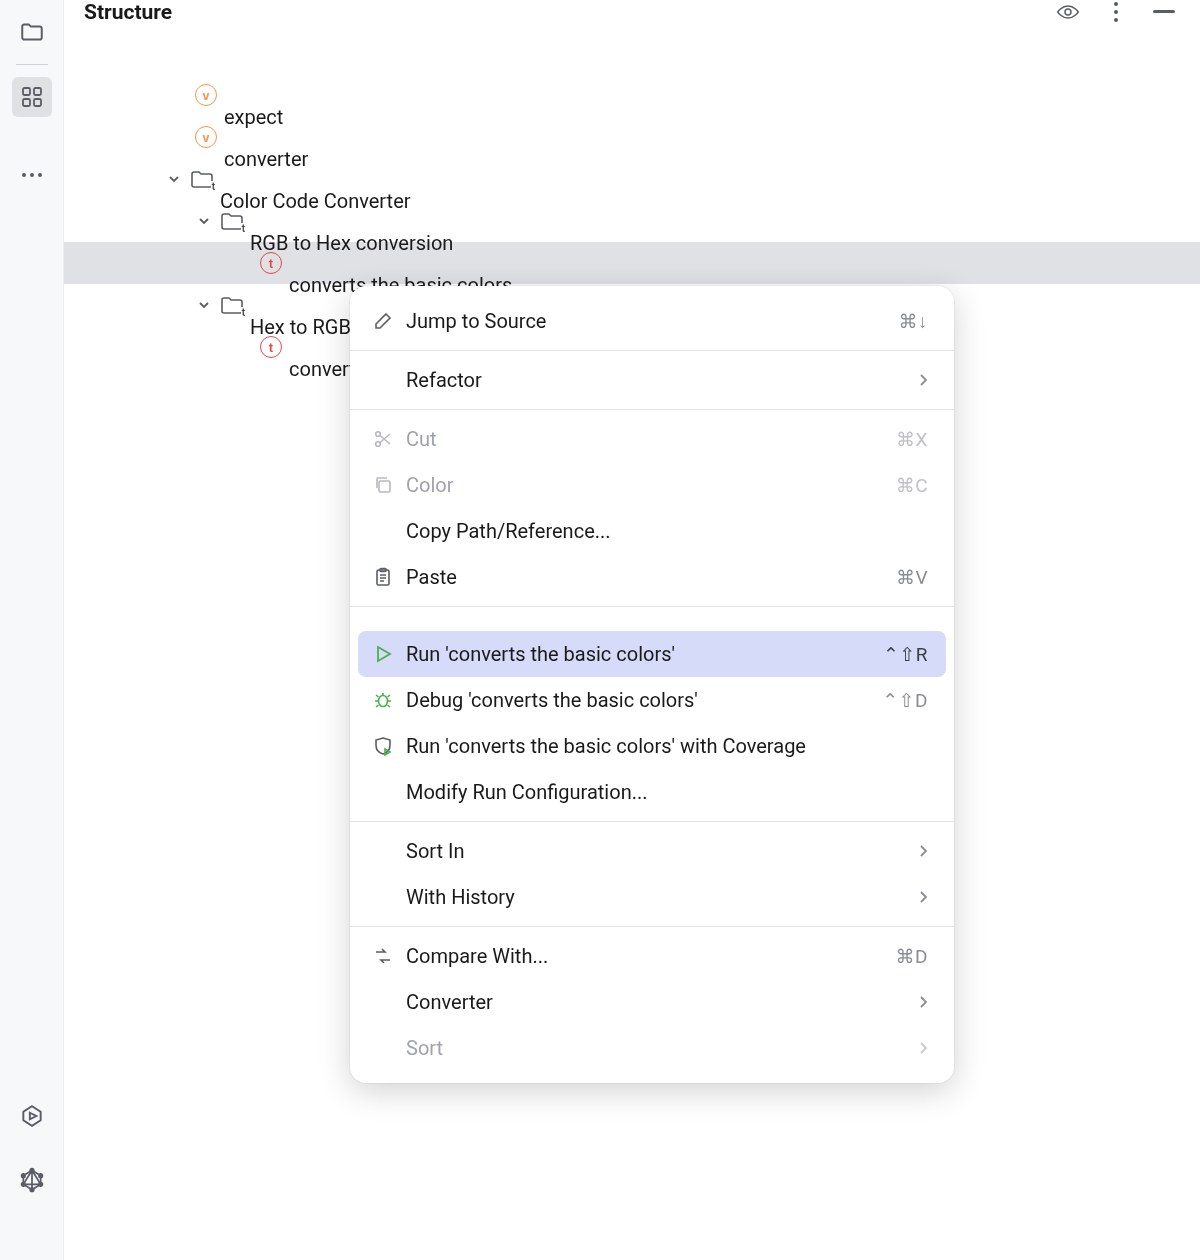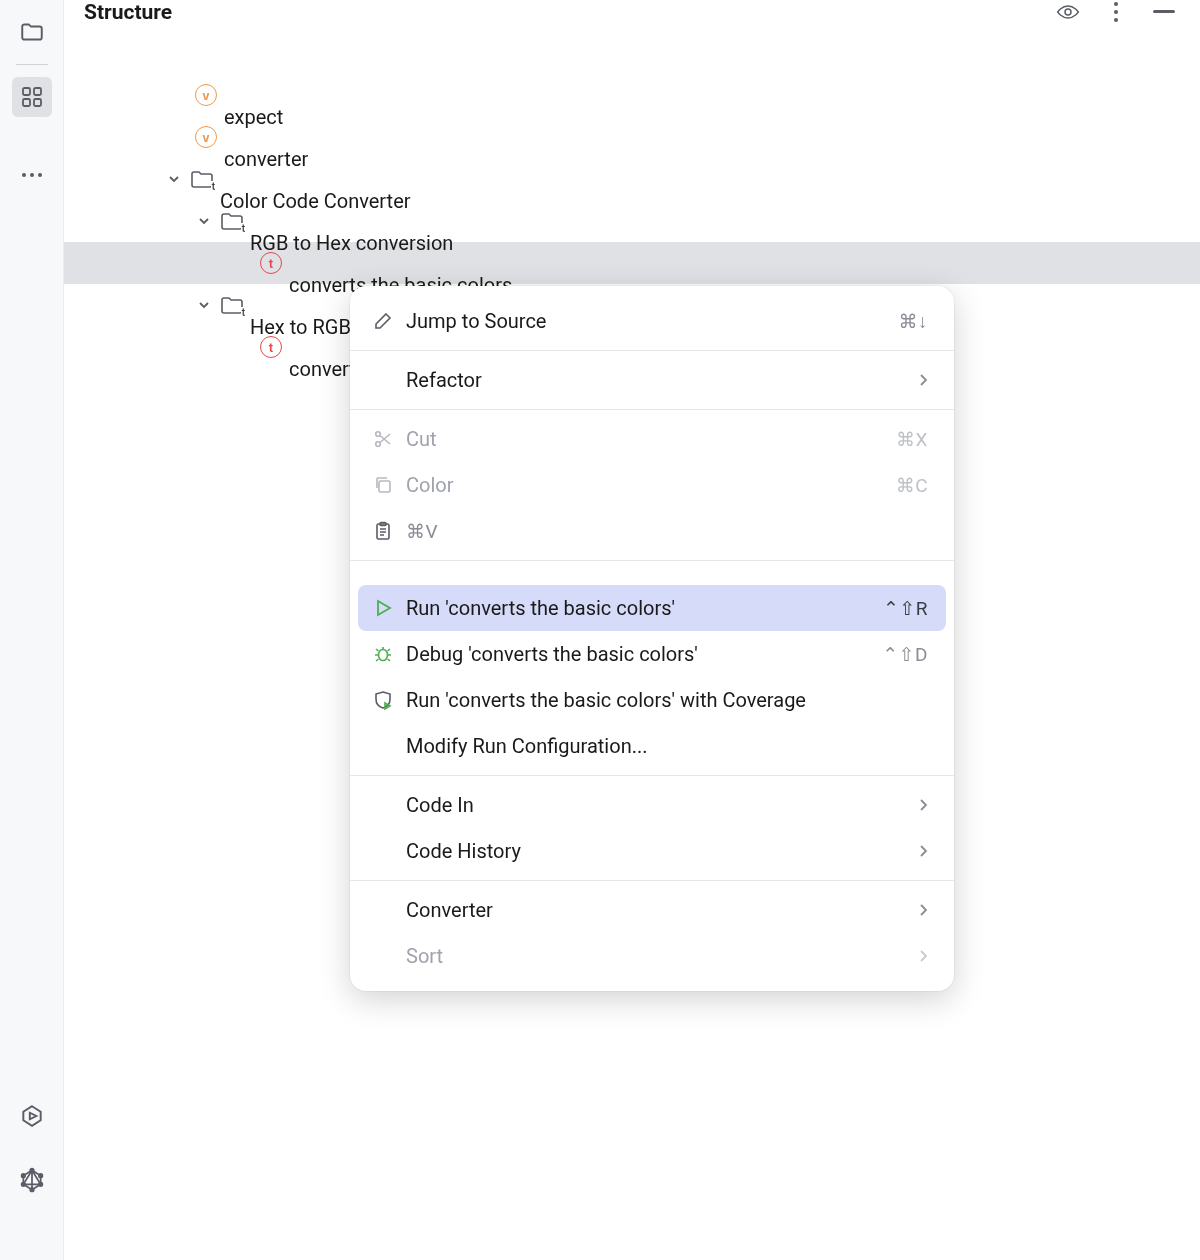--- a/index.html
+++ b/index.html
@@ -240,27 +240,32 @@
       <span class="ctx-icon">
           <svg width="20" height="20" viewBox="0 0 20 20" fill="none" stroke="#b7b9c0" stroke-width="1.6">
             <rect x="6" y="6" width="11" height="11" rx="1.5"></rect>
             <path d="M4 13V4a1 1 0 0 1 1-1h9"></path>
           </svg>
         </span>
       <span class="ctx-label">Color</span>
       <span class="ctx-shortcut">⌘C</span>
     </div>
     <div class="ctx-item">
+      <span class="ctx-icon"></span>
+      <span class="ctx-label">Copy Path/Reference...</span>
+    </div>
+    <div class="ctx-item">
       <span class="ctx-icon">
           <svg width="20" height="20" viewBox="0 0 20 20" fill="none" stroke="#5a5d66" stroke-width="1.6">
             <rect x="4" y="3" width="12" height="15" rx="1.5"></rect>
             <rect x="7" y="1.5" width="6" height="3" rx="1"></rect>
             <path d="M7 8h6M7 11h6M7 14h4"></path>
           </svg>
         </span>
+      <span class="ctx-label">Paste</span>
       <span class="ctx-shortcut">⌘V</span>
     </div>
     <div class="ctx-sep"></div>
     <div class="ctx-item hover">
       <span class="ctx-icon">
           <svg width="18" height="18" viewBox="0 0 18 18" fill="none" stroke="#4caf50" stroke-width="1.8">
             <polygon points="4 2 16 9 4 16 4 2"></polygon>
           </svg>
         </span>
       <span class="ctx-label">Run 'converts the basic colors'</span>
@@ -285,38 +290,47 @@
         </span>
       <span class="ctx-label">Run 'converts the basic colors' with Coverage</span>
     </div>
     <div class="ctx-item">
       <span class="ctx-icon"></span>
       <span class="ctx-label">Modify Run Configuration...</span>
     </div>
     <div class="ctx-sep"></div>
     <div class="ctx-item">
       <span class="ctx-icon"></span>
-      <span class="ctx-label">Code In</span>
+      <span class="ctx-label">Sort In</span>
       <span class="ctx-sub">
           <svg width="10" height="14" viewBox="0 0 10 14" fill="none" stroke="#8a8d96" stroke-width="1.8">
             <polyline points="3 2 8 7 3 12"></polyline>
           </svg>
         </span>
     </div>
     <div class="ctx-item">
       <span class="ctx-icon"></span>
-      <span class="ctx-label">Code History</span>
+      <span class="ctx-label">With History</span>
       <span class="ctx-sub">
           <svg width="10" height="14" viewBox="0 0 10 14" fill="none" stroke="#8a8d96" stroke-width="1.8">
             <polyline points="3 2 8 7 3 12"></polyline>
           </svg>
         </span>
     </div>
     <div class="ctx-sep"></div>
     <div class="ctx-item">
+      <span class="ctx-icon">
+          <svg width="20" height="20" viewBox="0 0 20 20" fill="none" stroke="#5a5d66" stroke-width="1.6">
+            <path d="M3 6h9l-3-3M17 14H8l3 3"></path>
+          </svg>
+        </span>
+      <span class="ctx-label">Compare With...</span>
+      <span class="ctx-shortcut">⌘D</span>
+    </div>
+    <div class="ctx-item">
       <span class="ctx-icon"></span>
       <span class="ctx-label">Converter</span>
       <span class="ctx-sub">
           <svg width="10" height="14" viewBox="0 0 10 14" fill="none" stroke="#8a8d96" stroke-width="1.8">
             <polyline points="3 2 8 7 3 12"></polyline>
           </svg>
         </span>
     </div>
     <div class="ctx-item disabled">
       <span class="ctx-icon"></span>

